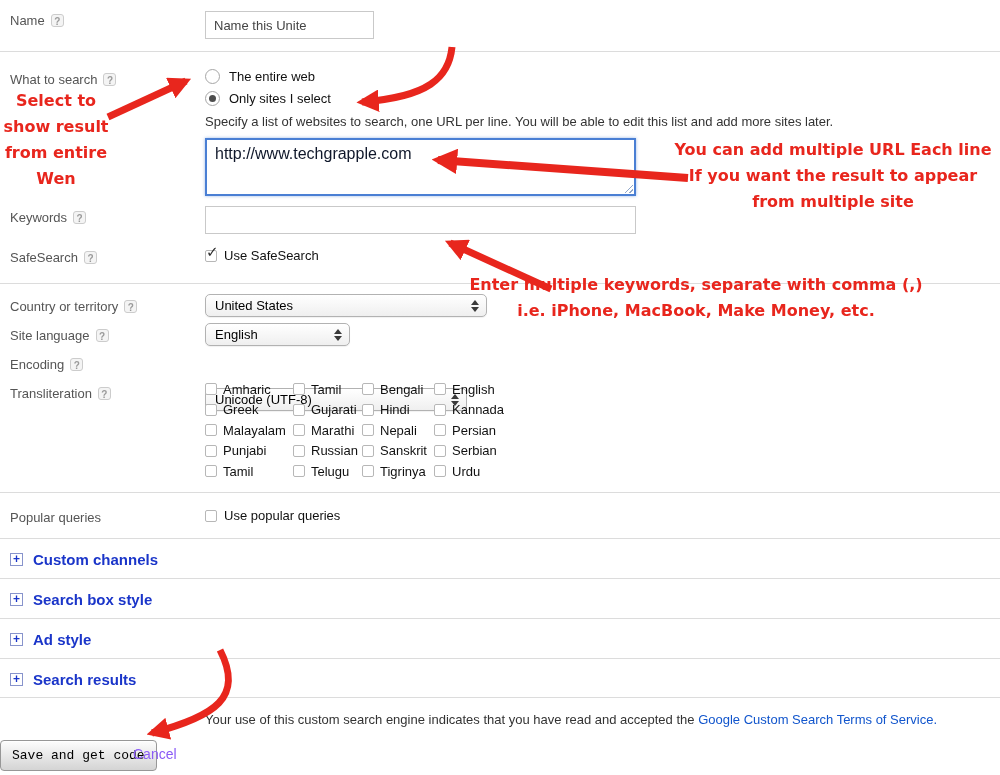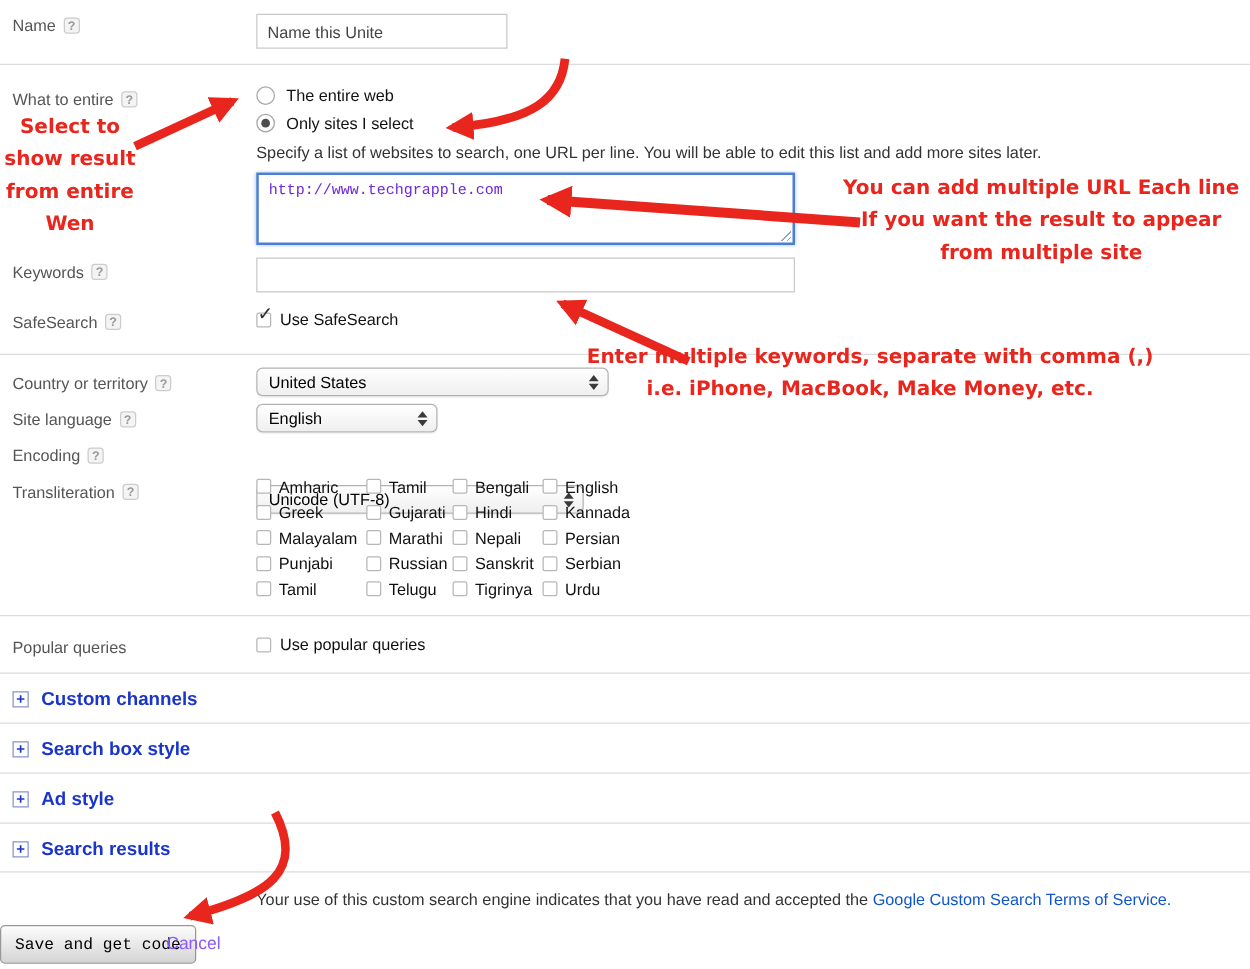--- a/index.html
+++ b/index.html
@@ -17,22 +17,22 @@
   .radiorow{position:absolute;display:flex;align-items:center;gap:9px;}
   .radio{width:15px;height:15px;border:1px solid #a6a6a6;border-radius:50%;background:#fff;box-sizing:border-box;position:relative;flex:none;}
   .radio.sel::after{content:"";position:absolute;left:3px;top:3px;width:7px;height:7px;border-radius:50%;background:#4d4d4d;}
   .radiorow .lbl{color:#111;}
 
   .instr{position:absolute;color:#333;white-space:nowrap;}
 
   
   .sitesbox{position:absolute;left:205px;top:138px;width:431px;height:58px;border:2px solid #4a7fd4;
         box-shadow:0 0 3px rgba(74,127,212,.55);box-sizing:border-box;background:#fff;}
-  .sitesbox textarea{width:100%;height:100%;border:none;outline:none;resize:none;font-family:Liberation Mono, monospace;
-        font-size:12px;color:#6d28d9;padding:5px 8px;box-sizing:border-box;background:transparent;}
+  .sitesbox textarea{width:100%;height:100%;border:none;outline:none;resize:none;font-family:Liberation Sans, sans-serif;
+        font-size:16px;color:#0f172a;padding:5px 8px;box-sizing:border-box;background:transparent;}
   .grip{position:absolute;right:1px;bottom:1px;width:10px;height:10px;pointer-events:none;
         background:repeating-linear-gradient(-45deg,transparent,transparent 2px,#8fa6c9 2px,#8fa6c9 3px);
         clip-path:polygon(100% 0,100% 100%,0 100%);}
 
   
   .ckrow{position:absolute;display:flex;align-items:center;gap:7px;}
   .ck{width:12px;height:12px;border:1px solid #b7b7b7;border-radius:2px;background:#fff;box-sizing:border-box;position:relative;flex:none;}
   .ck .tick{position:absolute;left:0px;top:-7px;font-size:15px;font-weight:bold;color:#2e2e2e;line-height:15px;}
   .ckrow .lbl{color:#111;}
 
@@ -69,26 +69,26 @@
 </style>
 </head>
 <body>
 
 <div class="page">
 
   <div class="flabel" style="top:13px;">
     <span>Name</span>
     <span class="help">?</span>
   </div>
-  <input class="txtinput" style="left: 205px; top: 11px; width: 201px; height: 28px;" type="text" value="Name this Unite">
+  <input class="txtinput" style="left: 205px; top: 11px; width: 169px; height: 28px;" type="text" value="Name this Unite">
 
   <div class="hr" style="top:51px;"></div>
 
   <div class="flabel" style="top:72px;">
-    <span>What to entire</span>
+    <span>What to search</span>
     <span class="help">?</span>
   </div>
   <div class="radiorow" style="left:205px;top:69px;">
     <span class="radio"></span>
     <span class="lbl">The entire web</span>
   </div>
   <div class="radiorow" style="left:205px;top:91px;">
     <span class="radio sel"></span>
     <span class="lbl">Only sites I select</span>
   </div>

